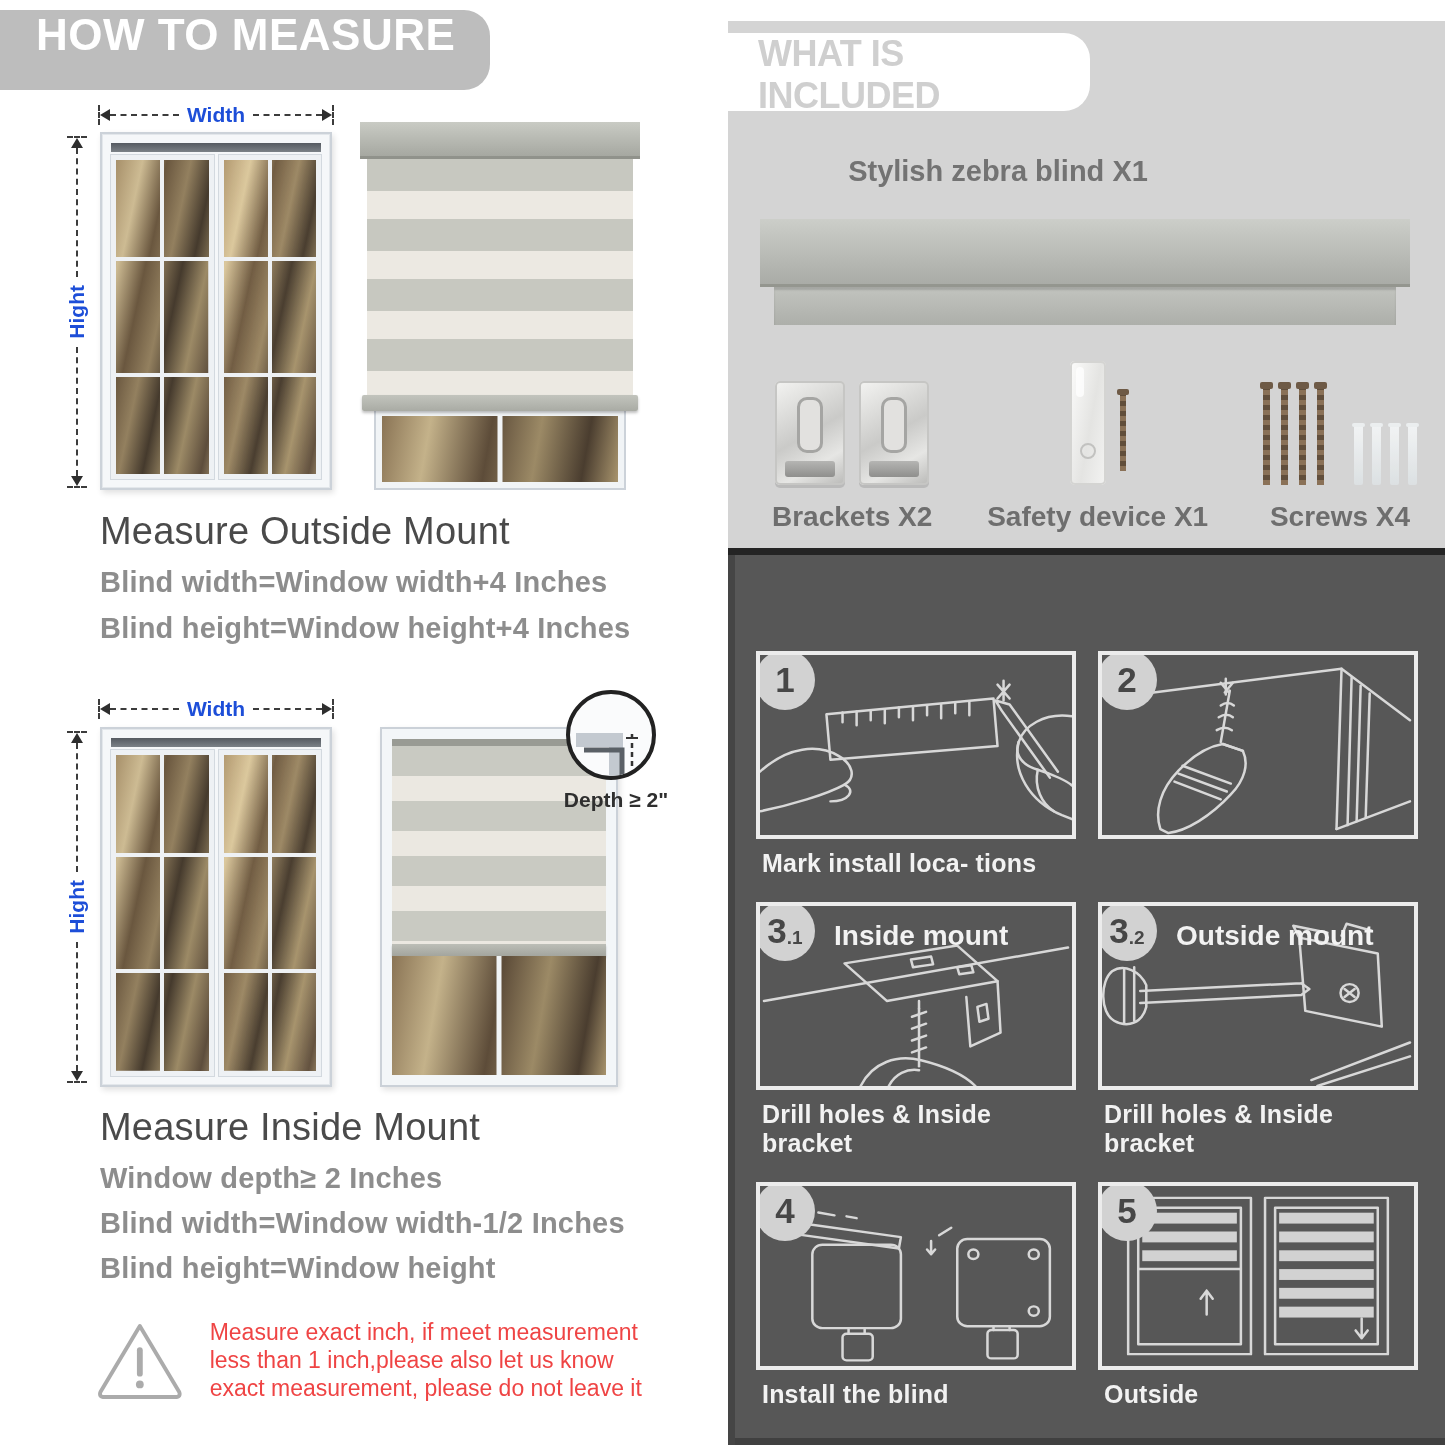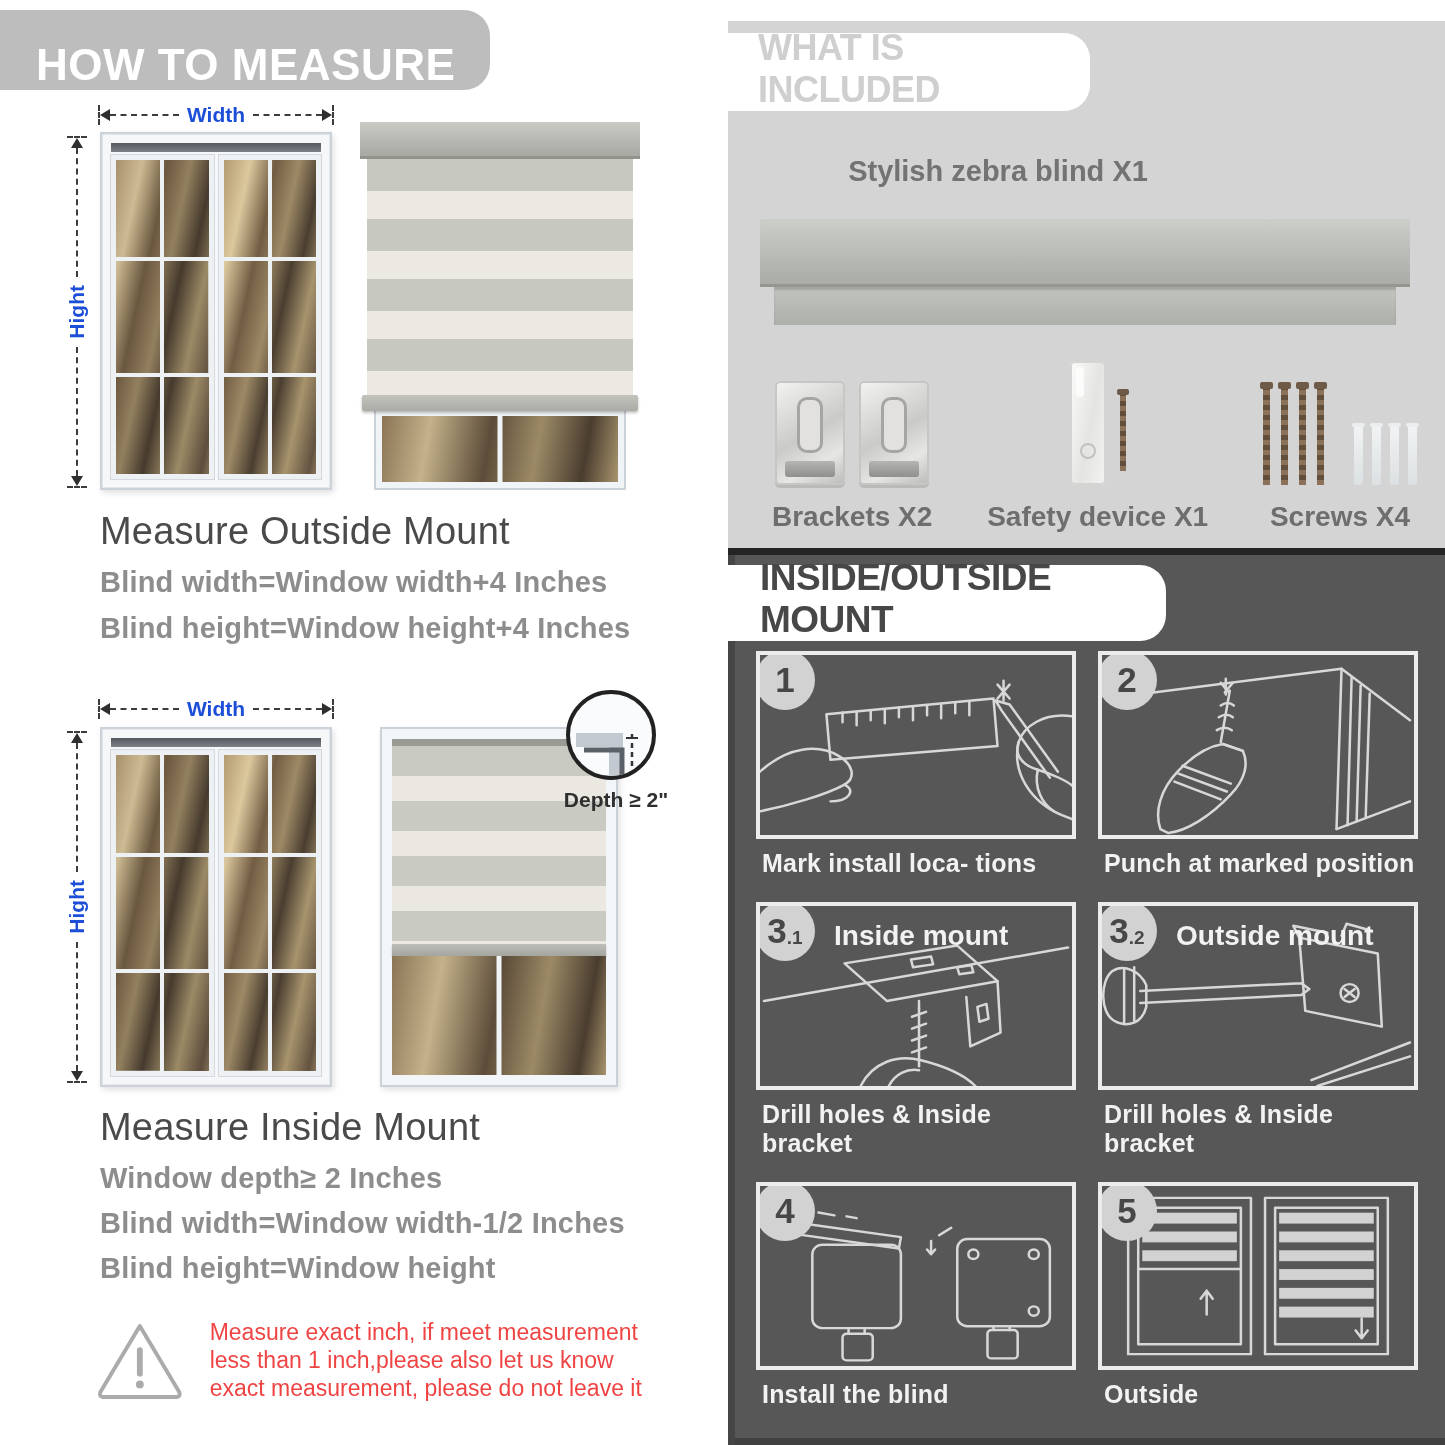--- a/index.html
+++ b/index.html
@@ -1,21 +1,21 @@
 <!DOCTYPE html>
 <html><head>
 <meta charset="utf-8">
 <style>
   html,body{margin:0;padding:0;background:#fff;}
   .canvas{position:relative;width:1445px;height:1445px;background:#ffffff;
     font-family:"Liberation Sans",sans-serif;overflow:hidden;}
   .abs{position:absolute;}
 
   
-  .banner{position:absolute;display:flex;align-items:flex-end;font-weight:bold;
+  .banner{position:absolute;display:flex;align-items:flex-start;font-weight:bold;
     border-radius:0 26px 26px 0;box-sizing:border-box;}
   #banner-htm{left:0;top:10px;width:490px;height:80px;background:#bdbdbd;color:#ffffff;
     font-size:44px;padding-left:36px;letter-spacing:.5px;}
   #banner-wii{left:0;top:12px;width:362px;height:78px;background:#ffffff;color:#cfcfcf;
     font-size:36px;padding-left:30px;letter-spacing:-.5px;}
   #banner-iom{left:0;top:10px;width:438px;height:76px;background:#ffffff;color:#474747;
     font-size:37px;padding-left:32px;letter-spacing:-.5px;}
 
   
   .h-measure{position:absolute;display:flex;align-items:center;height:22px;}
@@ -316,23 +316,20 @@
             <div class="anchor"></div>
             <div class="anchor"></div>
           </div>
         </div>
         <div class="inc-label">Screws X4</div>
       </div>
     </div>
   </div>
 
   <div class="abs" id="mount-panel">
-    <div class="banner" id="banner-iom">
-      <span>INSIDE/OUTSIDE MOUNT</span>
-    </div>
 
     <div id="steps">
 
       <div class="step">
         <div class="step-box">
           <div class="badge">
             <span>1</span>
               <span class="badge-sub"></span>
           </div>
           <svg class="art" viewBox="0 0 310 182" preserveAspectRatio="none">
@@ -368,21 +365,20 @@
               <path d="M233,176 L306,148"></path>
               <path d="M118,88 L127,36"></path>
               <path d="M114,76 q8,-5 15,0 M116,63 q8,-5 14,0 M118,51 q7,-5 13,0"></path>
               <path d="M118,28 l8,10 M130,28 l-8,10 M123,24 v16"></path>
               <path d="M58,176 C52,158 58,136 76,117 C92,100 108,92 120,90 L140,97 C146,110 142,126 128,141 C108,163 84,178 66,180 Z"></path>
               <path d="M120,90 L140,97"></path>
               <path d="M80,112 L128,130 M76,120 L124,138 M72,128 L118,146"></path>
             </g>
           </svg>
         </div>
-        <div class="step-caption">Punch at  marked position</div>
       </div>
 
       <div class="step">
         <div class="step-box">
           <div class="badge">
             <span>3</span>
               <span class="badge-sub">.1</span>
           </div>
           <div class="step-title">Inside mount</div>
           <svg class="art" viewBox="0 0 310 182" preserveAspectRatio="none">

